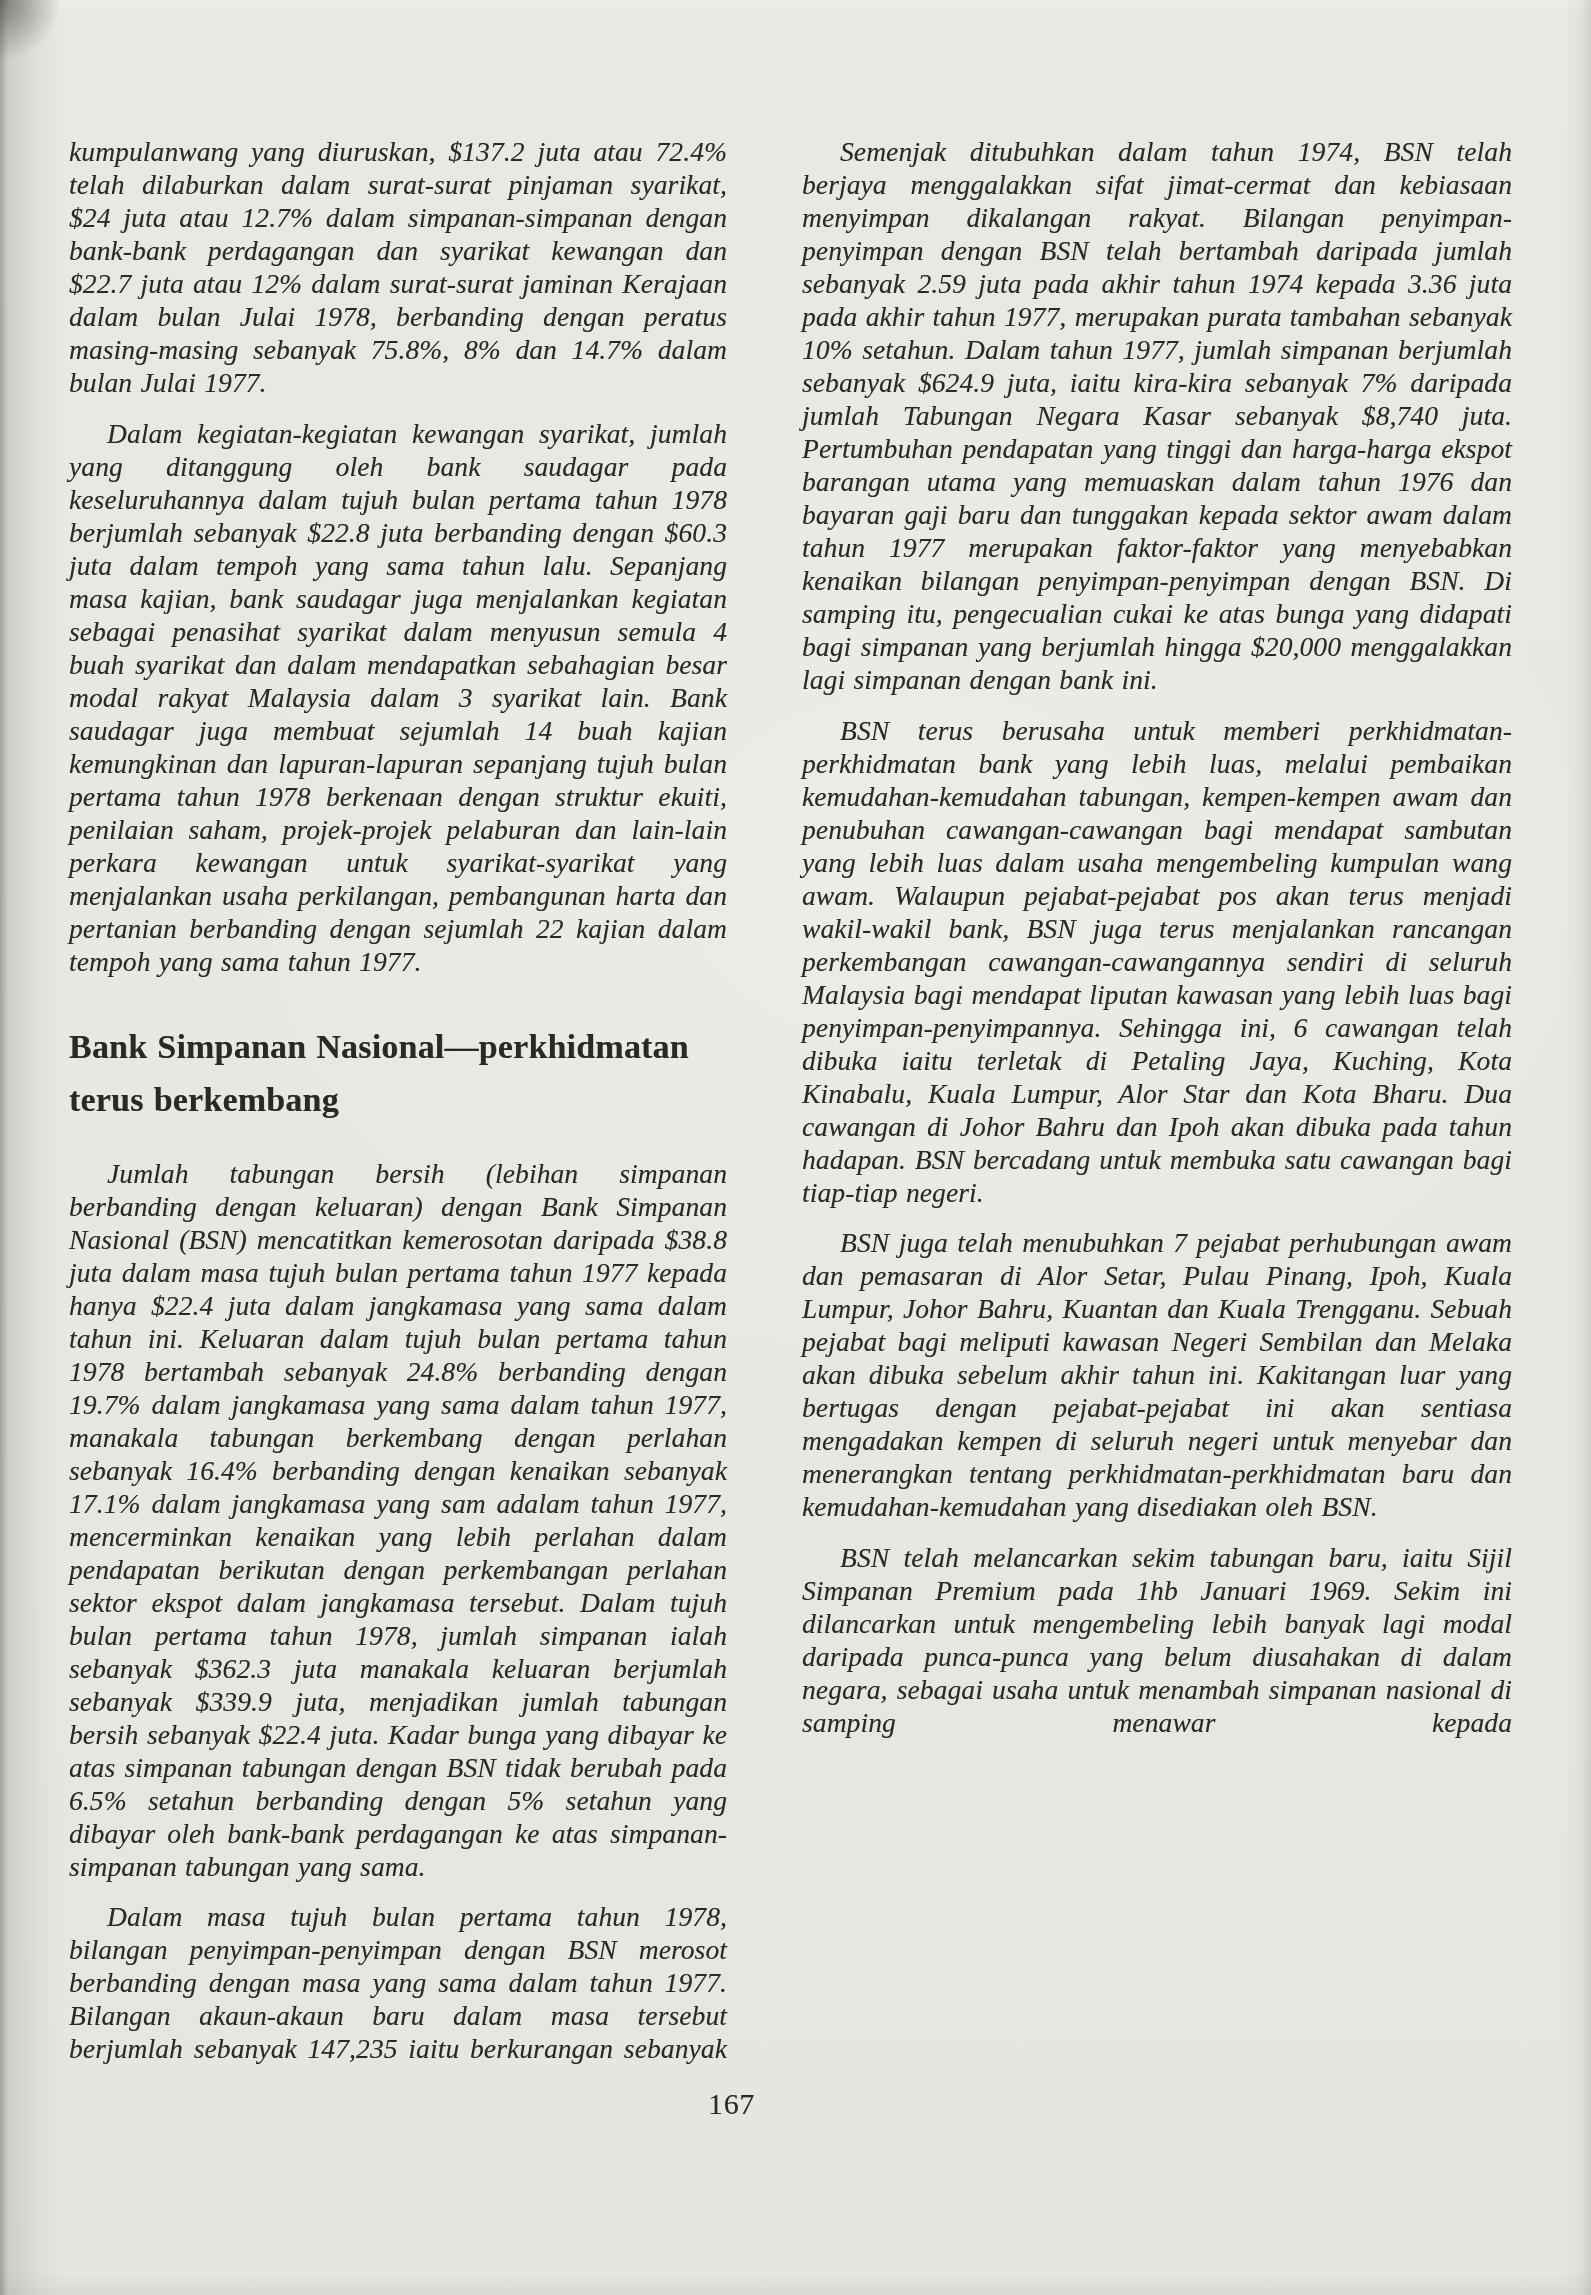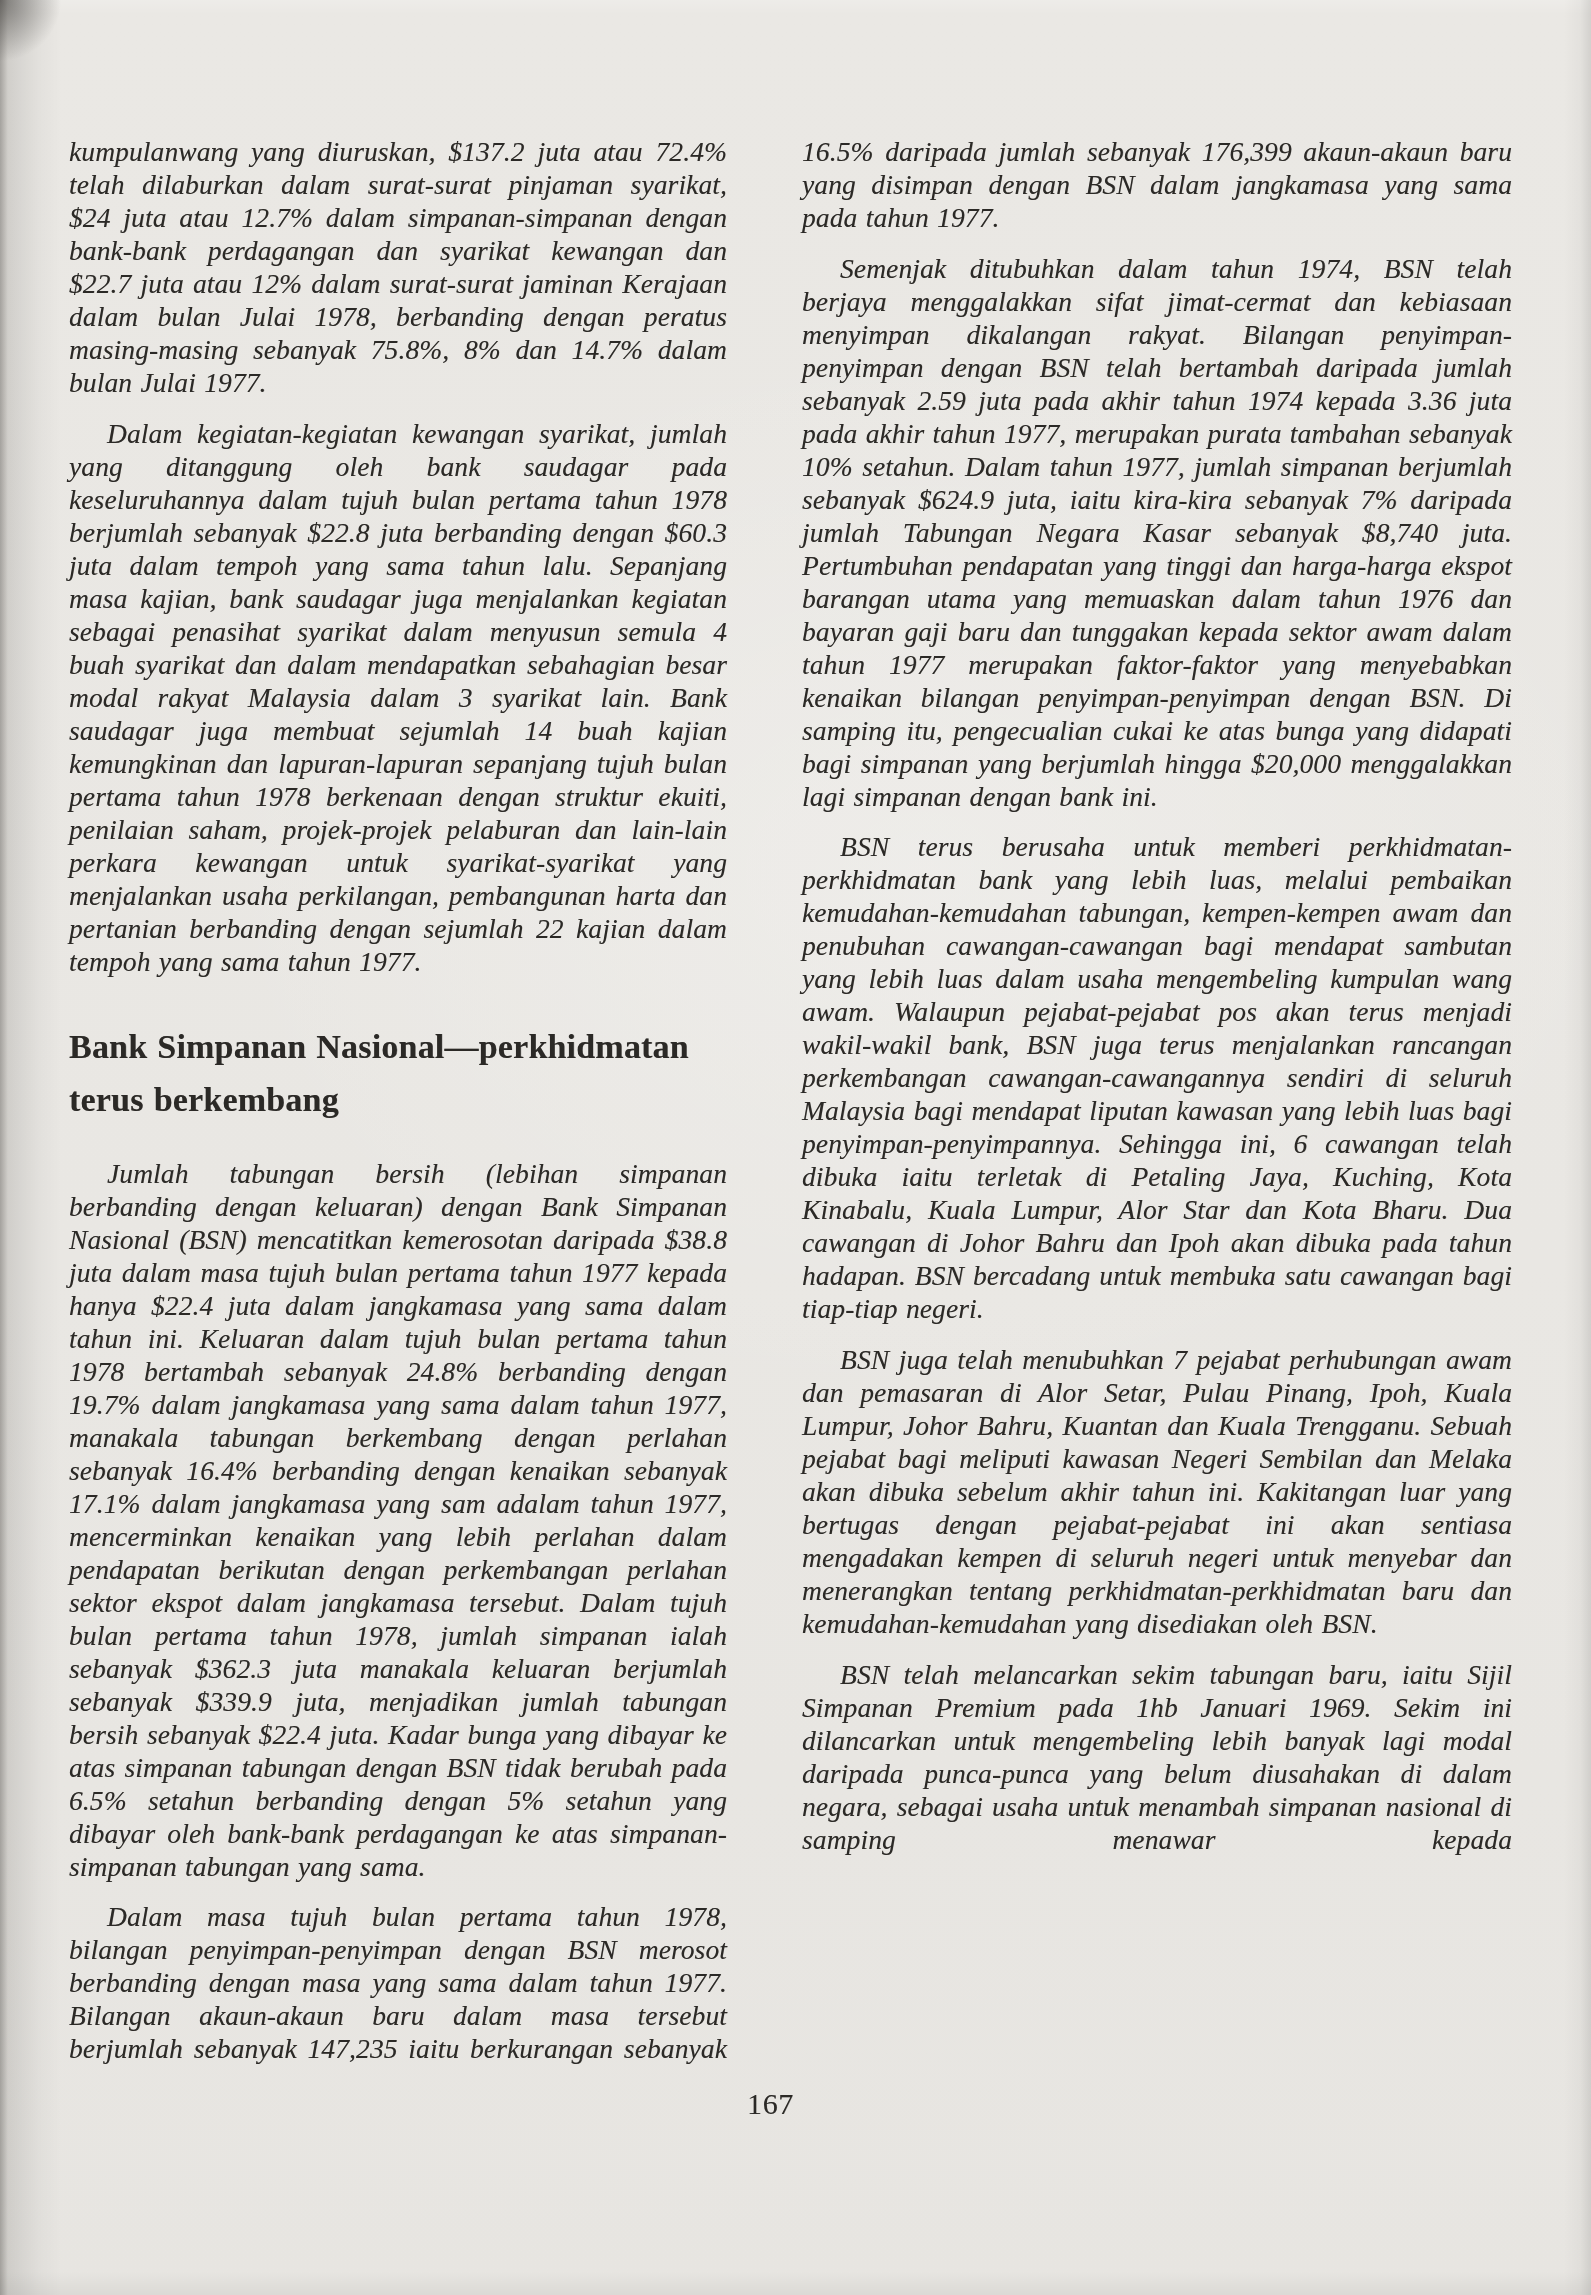--- a/index.html
+++ b/index.html
@@ -52,21 +52,21 @@
     font-weight: bold;
     text-align: left;
     letter-spacing: 0.2px;
     margin: 42px 0 31px 0;
     padding-right: 19.6px;
     text-shadow: 0.3px 0.3px 0.5px rgba(43,41,38,0.4);
   }
   .page-number {
     position: absolute;
     top: 2087px;
-    left: 713px;
+    left: 674px;
     width: 115px;
     text-align: center;
     font-size: 30px;
     letter-spacing: 0.7px;
     text-shadow: 0.3px 0.3px 0.5px rgba(43,41,38,0.35);
   }
 </style>
 </head>
 <body>
 
@@ -74,21 +74,20 @@
 
   <div class="col col-left">
     <p class="para">kumpulanwang yang diuruskan, $137.2 juta atau 72.4% telah dilaburkan dalam surat-surat pinjaman syarikat, $24 juta atau 12.7% dalam simpanan-simpanan dengan bank-bank perdagangan dan syarikat kewangan dan $22.7 juta atau 12% dalam surat-surat jaminan Kerajaan dalam bulan Julai 1978, berbanding dengan peratus masing-masing sebanyak 75.8%, 8% dan 14.7% dalam bulan Julai 1977.</p>
     <p class="para indent">Dalam kegiatan-kegiatan kewangan syarikat, jumlah yang ditanggung oleh bank saudagar pada keseluruhannya dalam tujuh bulan pertama tahun 1978 berjumlah sebanyak $22.8 juta berbanding dengan $60.3 juta dalam tempoh yang sama tahun lalu. Sepanjang masa kajian, bank saudagar juga menjalankan kegiatan sebagai penasihat syarikat dalam menyusun semula 4 buah syarikat dan dalam mendapatkan sebahagian besar modal rakyat Malaysia dalam 3 syarikat lain. Bank saudagar juga membuat sejumlah 14 buah kajian kemungkinan dan lapuran-lapuran sepanjang tujuh bulan pertama tahun 1978 berkenaan dengan struktur ekuiti, penilaian saham, projek-projek pelaburan dan lain-lain perkara kewangan untuk syarikat-syarikat yang menjalankan usaha perkilangan, pembangunan harta dan pertanian berbanding dengan sejumlah 22 kajian dalam tempoh yang sama tahun 1977.</p>
     <h2 class="heading">Bank Simpanan Nasional—perkhidmatan terus berkembang</h2>
     <p class="para indent">Jumlah tabungan bersih (lebihan simpanan berbanding dengan keluaran) dengan Bank Simpanan Nasional (BSN) mencatitkan kemerosotan daripada $38.8 juta dalam masa tujuh bulan pertama tahun 1977 kepada hanya $22.4 juta dalam jangkamasa yang sama dalam tahun ini. Keluaran dalam tujuh bulan pertama tahun 1978 bertambah sebanyak 24.8% berbanding dengan 19.7% dalam jangkamasa yang sama dalam tahun 1977, manakala tabungan berkembang dengan perlahan sebanyak 16.4% berbanding dengan kenaikan sebanyak 17.1% dalam jangkamasa yang sam adalam tahun 1977, mencerminkan kenaikan yang lebih perlahan dalam pendapatan berikutan dengan perkembangan perlahan sektor ekspot dalam jangkamasa tersebut. Dalam tujuh bulan pertama tahun 1978, jumlah simpanan ialah sebanyak $362.3 juta manakala keluaran berjumlah sebanyak $339.9 juta, menjadikan jumlah tabungan bersih sebanyak $22.4 juta. Kadar bunga yang dibayar ke atas simpanan tabungan dengan BSN tidak berubah pada 6.5% setahun berbanding dengan 5% setahun yang dibayar oleh bank-bank perdagangan ke atas simpanan-simpanan tabungan yang sama.</p>
     <p class="para indent runover">Dalam masa tujuh bulan pertama tahun 1978, bilangan penyimpan-penyimpan dengan BSN merosot berbanding dengan masa yang sama dalam tahun 1977. Bilangan akaun-akaun baru dalam masa tersebut berjumlah sebanyak 147,235 iaitu berkurangan sebanyak</p>
   </div>
 
   <div class="col col-right">
-    <p class="para">16.5% daripada jumlah sebanyak 176,399 akaun-akaun baru yang disimpan dengan BSN dalam jangkamasa yang sama pada tahun 1977.</p>
     <p class="para indent">Semenjak ditubuhkan dalam tahun 1974, BSN telah berjaya menggalakkan sifat jimat-cermat dan kebiasaan menyimpan dikalangan rakyat. Bilangan penyimpan-penyimpan dengan BSN telah bertambah daripada jumlah sebanyak 2.59 juta pada akhir tahun 1974 kepada 3.36 juta pada akhir tahun 1977, merupakan purata tambahan sebanyak 10% setahun. Dalam tahun 1977, jumlah simpanan berjumlah sebanyak $624.9 juta, iaitu kira-kira sebanyak 7% daripada jumlah Tabungan Negara Kasar sebanyak $8,740 juta. Pertumbuhan pendapatan yang tinggi dan harga-harga ekspot barangan utama yang memuaskan dalam tahun 1976 dan bayaran gaji baru dan tunggakan kepada sektor awam dalam tahun 1977 merupakan faktor-faktor yang menyebabkan kenaikan bilangan penyimpan-penyimpan dengan BSN. Di samping itu, pengecualian cukai ke atas bunga yang didapati bagi simpanan yang berjumlah hingga $20,000 menggalakkan lagi simpanan dengan bank ini.</p>
     <p class="para indent">BSN terus berusaha untuk memberi perkhidmatan-perkhidmatan bank yang lebih luas, melalui pembaikan kemudahan-kemudahan tabungan, kempen-kempen awam dan penubuhan cawangan-cawangan bagi mendapat sambutan yang lebih luas dalam usaha mengembeling kumpulan wang awam. Walaupun pejabat-pejabat pos akan terus menjadi wakil-wakil bank, BSN juga terus menjalankan rancangan perkembangan cawangan-cawangannya sendiri di seluruh Malaysia bagi mendapat liputan kawasan yang lebih luas bagi penyimpan-penyimpannya. Sehingga ini, 6 cawangan telah dibuka iaitu terletak di Petaling Jaya, Kuching, Kota Kinabalu, Kuala Lumpur, Alor Star dan Kota Bharu. Dua cawangan di Johor Bahru dan Ipoh akan dibuka pada tahun hadapan. BSN bercadang untuk membuka satu cawangan bagi tiap-tiap negeri.</p>
     <p class="para indent">BSN juga telah menubuhkan 7 pejabat perhubungan awam dan pemasaran di Alor Setar, Pulau Pinang, Ipoh, Kuala Lumpur, Johor Bahru, Kuantan dan Kuala Trengganu. Sebuah pejabat bagi meliputi kawasan Negeri Sembilan dan Melaka akan dibuka sebelum akhir tahun ini. Kakitangan luar yang bertugas dengan pejabat-pejabat ini akan sentiasa mengadakan kempen di seluruh negeri untuk menyebar dan menerangkan tentang perkhidmatan-perkhidmatan baru dan kemudahan-kemudahan yang disediakan oleh BSN.</p>
     <p class="para indent runover">BSN telah melancarkan sekim tabungan baru, iaitu Sijil Simpanan Premium pada 1hb Januari 1969. Sekim ini dilancarkan untuk mengembeling lebih banyak lagi modal daripada punca-punca yang belum diusahakan di dalam negara, sebagai usaha untuk menambah simpanan nasional di samping menawar kepada</p>
   </div>
 
   <div class="page-number">167</div>
 
 </div>
 

